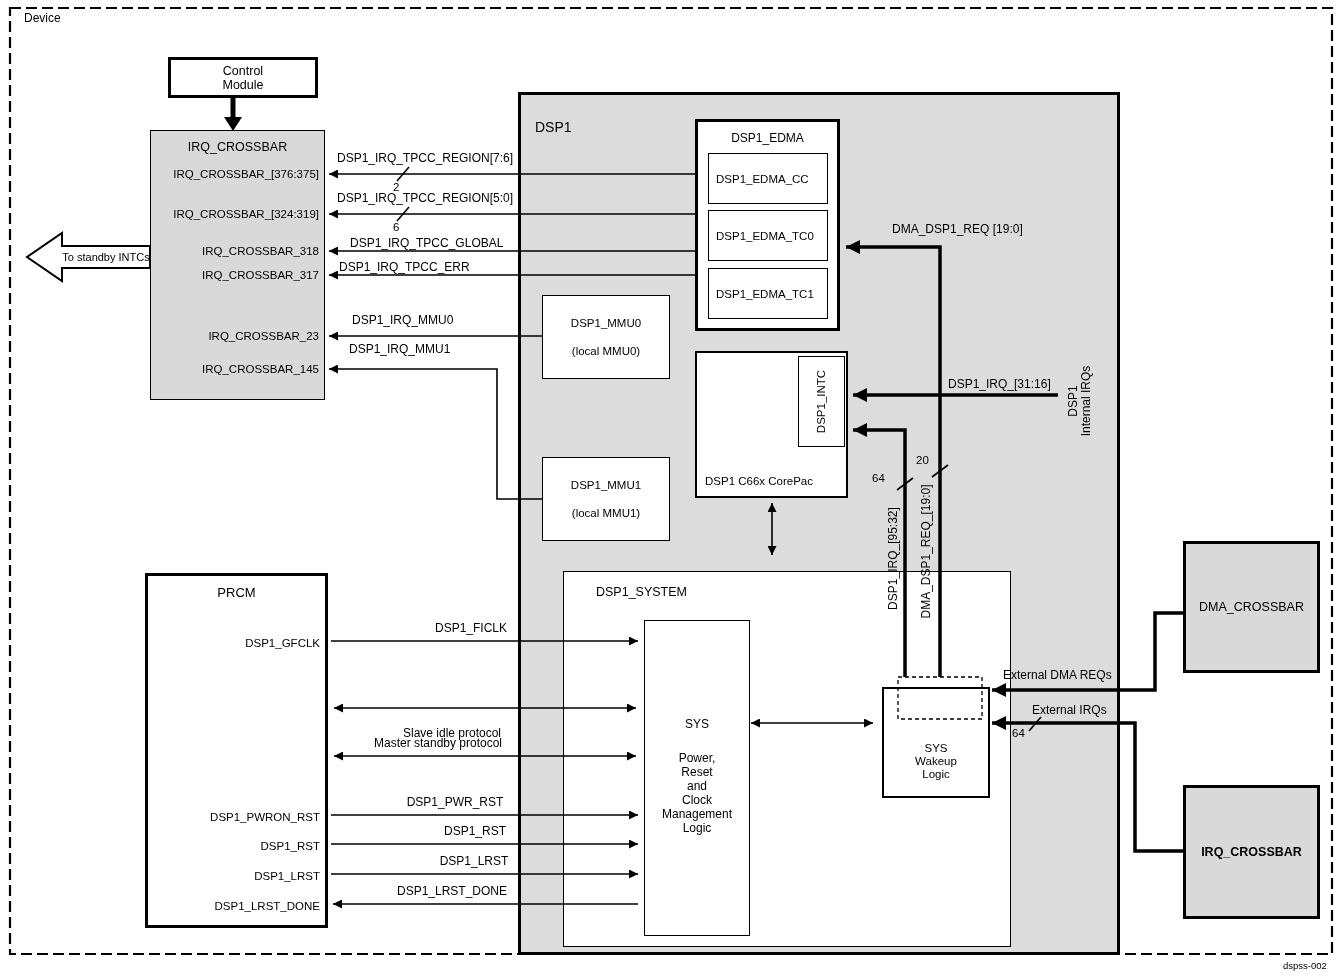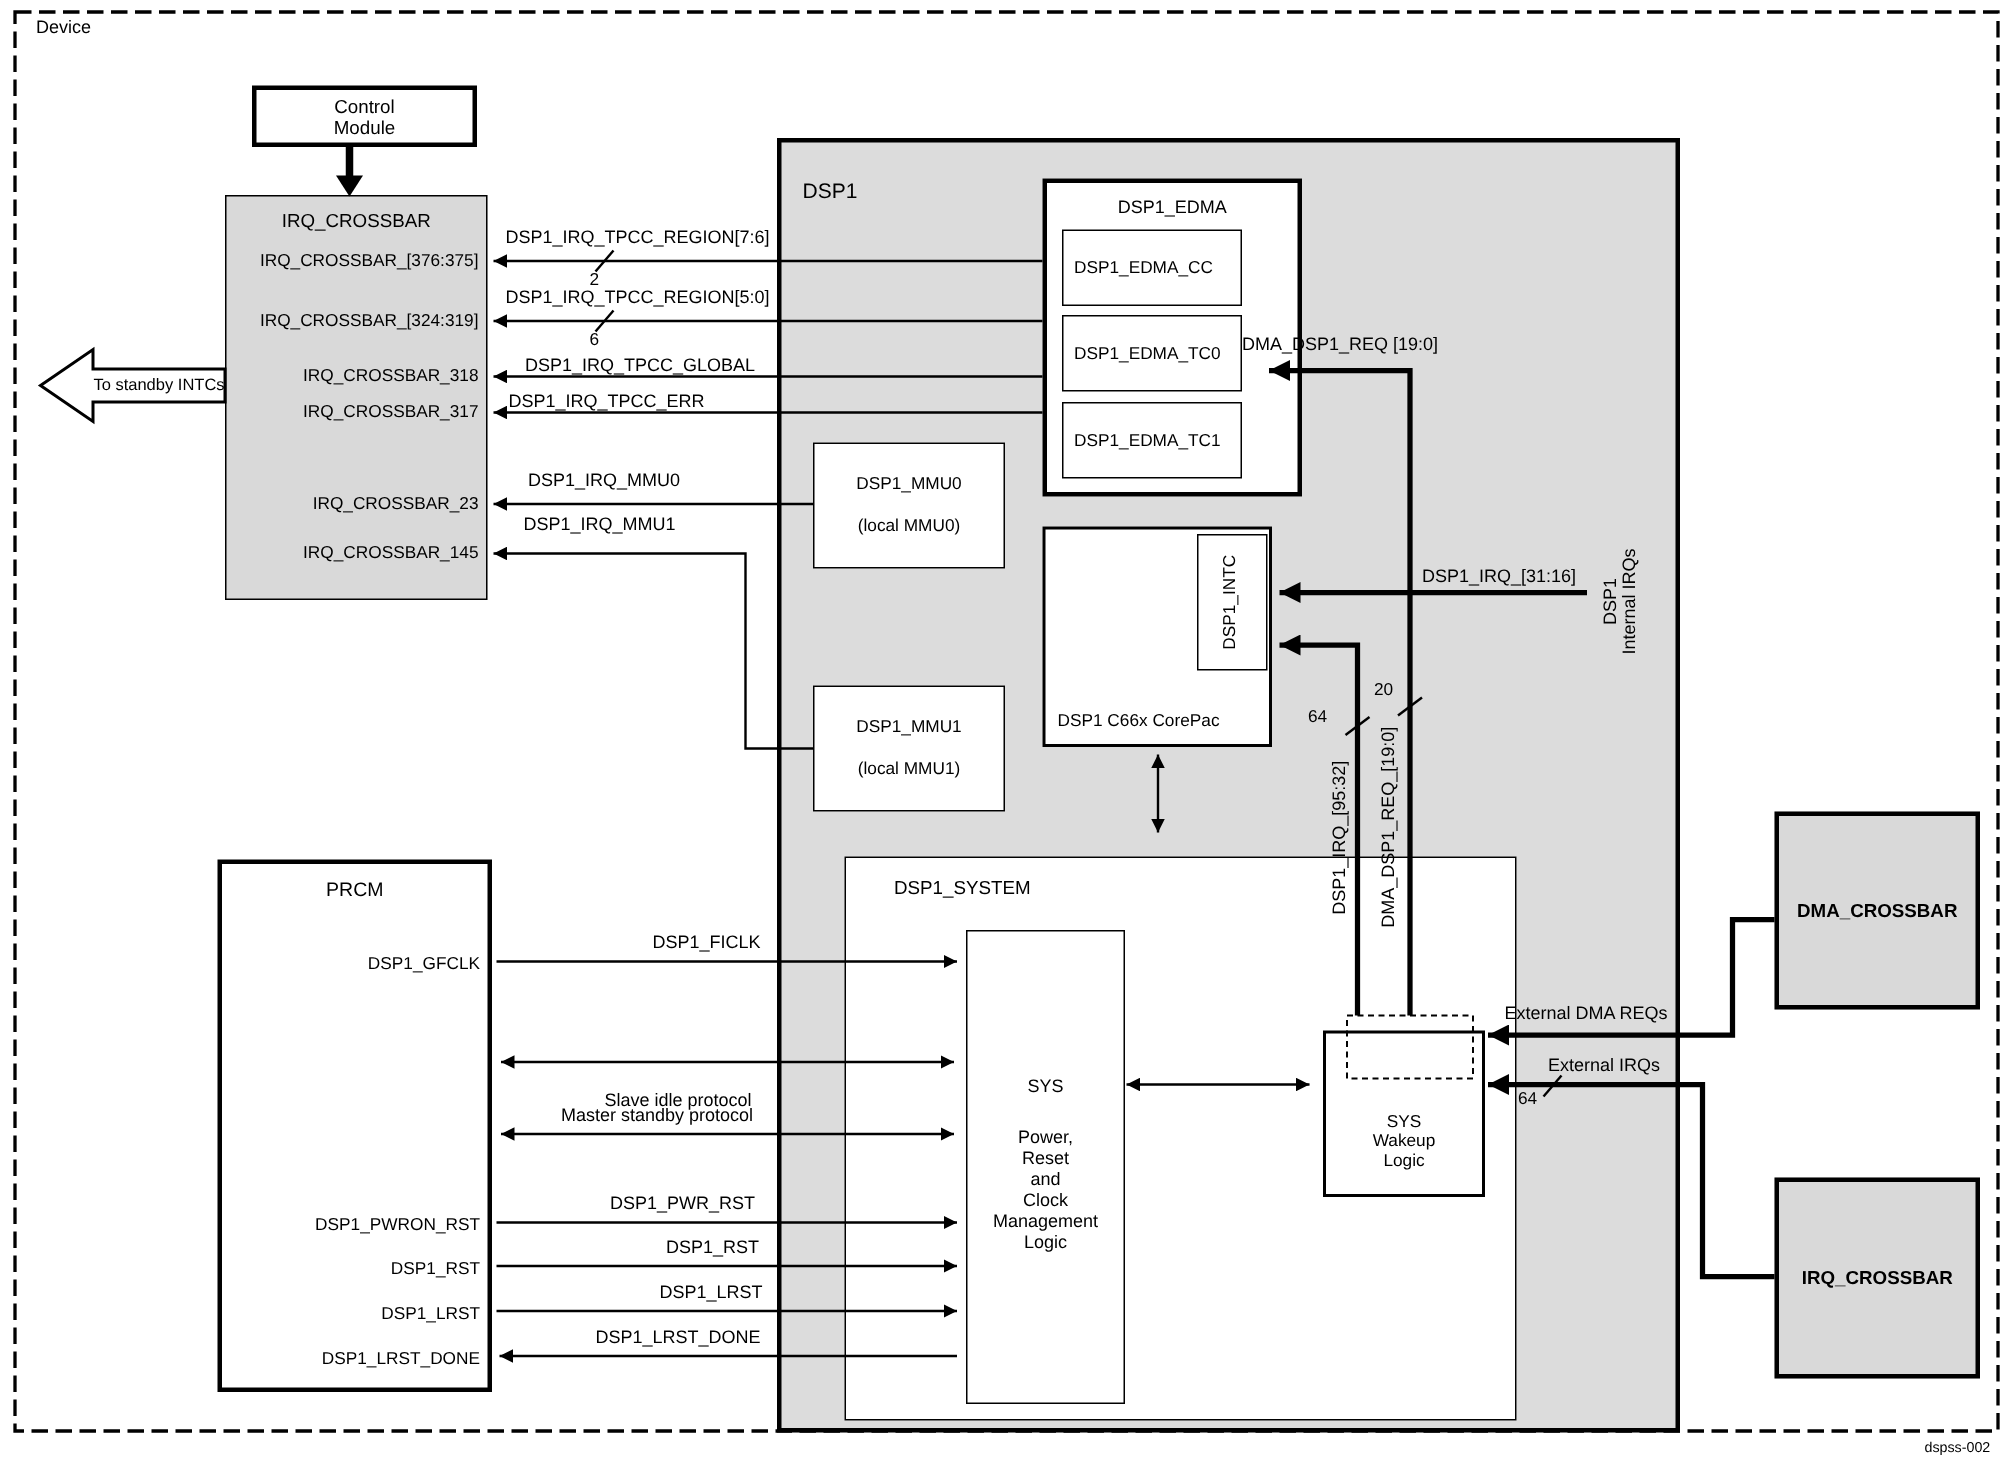--- a/index.html
+++ b/index.html
@@ -48,21 +48,21 @@
     <div class="port" style="right:5px;top:61px">DSP1_GFCLK</div>
     <div class="port" style="right:5px;top:235px">DSP1_PWRON_RST</div>
     <div class="port" style="right:5px;top:264px">DSP1_RST</div>
     <div class="port" style="right:5px;top:294px">DSP1_LRST</div>
     <div class="port" style="right:5px;top:324px">DSP1_LRST_DONE</div>
   </div>
 
   <div class="box bthick dspgray" style="left:518px;top:92px;width:602px;height:863px">
     <div class="ttl" style="left:14px;top:24px;font-size:14px">DSP1</div>
 
-    <div class="box bthick" style="left:174px;top:24px;width:173px;height:212px">
+    <div class="box bthick" style="left:174px;top:24px;width:145px;height:212px">
       <div class="abs" style="left:0;right:0;top:9px;text-align:center;font-size:12px">DSP1_EDMA</div>
       <div class="box" style="left:10px;top:31px;width:120px;height:51px;display:flex;align-items:center;padding-left:7px;font-size:11.5px">DSP1_EDMA_CC</div>
       <div class="box" style="left:10px;top:88px;width:120px;height:51px;display:flex;align-items:center;padding-left:7px;font-size:11.5px">DSP1_EDMA_TC0</div>
       <div class="box" style="left:10px;top:146px;width:120px;height:51px;display:flex;align-items:center;padding-left:7px;font-size:11.5px">DSP1_EDMA_TC1</div>
     </div>
 
     <div class="box colflex" style="left:21px;top:200px;width:128px;height:84px;justify-content:center;gap:16px;font-size:11.5px">
       <span>DSP1_MMU0</span>
       <span>(local MMU0)</span>
     </div>
@@ -93,21 +93,21 @@
       </div>
 
       <div class="box bmed" style="left:318px;top:115px;width:108px;height:111px">
         <div class="abs pre" style="left:0;right:0;top:53px;text-align:center;font-size:11.5px;line-height:13px">SYS
 Wakeup
 Logic</div>
       </div>
     </div>
   </div>
 
-  <div class="box bthick gray ctrflex" style="left:1183px;top:541px;width:137px;height:132px;font-weight:bold;font-size:12.5px">DMA_CROSSBAR</div>
+  <div class="box bthick gray ctrflex" style="left:1183px;top:541px;width:137px;height:132px;font-weight:normal;font-size:12.5px">DMA_CROSSBAR</div>
 
   <div class="box bthick gray ctrflex" style="left:1183px;top:785px;width:137px;height:134px;font-weight:bold;font-size:12.5px">IRQ_CROSSBAR</div>
 
   <svg class="wires" width="1340" height="976" viewBox="0 0 1340 976">
     <defs>
       <marker id="arw" viewBox="0 0 10 10" refX="10" refY="5" markerWidth="9" markerHeight="9" orient="auto-start-reverse" markerUnits="userSpaceOnUse">
           <path d="M0,0 L10,5 L0,10 Z" fill="#000"></path>
         </marker>
       <marker id="arwB" viewBox="0 0 10 10" refX="10" refY="5" markerWidth="14" markerHeight="14" orient="auto-start-reverse" markerUnits="userSpaceOnUse">
           <path d="M0,0 L10,5 L0,10 Z" fill="#000"></path>
@@ -166,21 +166,21 @@
   <div class="lbl sm" style="left:393px;top:180px">2</div>
 
   <div class="lbl" style="left:337px;top:191px">DSP1_IRQ_TPCC_REGION[5:0]</div>
   <div class="lbl sm" style="left:393px;top:220px">6</div>
 
   <div class="lbl" style="left:350px;top:236px">DSP1_IRQ_TPCC_GLOBAL</div>
   <div class="lbl" style="left:339px;top:260px">DSP1_IRQ_TPCC_ERR</div>
   <div class="lbl" style="left:352px;top:313px">DSP1_IRQ_MMU0</div>
   <div class="lbl" style="left:349px;top:342px">DSP1_IRQ_MMU1</div>
 
-  <div class="lbl" style="left:828px;top:222px">DMA_DSP1_REQ [19:0]</div>
+  <div class="lbl" style="left:892px;top:222px">DMA_DSP1_REQ [19:0]</div>
   <div class="lbl" style="left:948px;top:377px">DSP1_IRQ_[31:16]</div>
 
   <div class="lbl rot" style="left:1025px;top:388px;width:110px">DSP1
 Internal IRQs</div>
   <div class="lbl rot" style="left:828px;top:552px;width:130px">DSP1_IRQ_[95:32]</div>
   <div class="lbl rot" style="left:851px;top:545px;width:150px">DMA_DSP1_REQ_[19:0]</div>
   <div class="lbl sm" style="left:872px;top:471px">64</div>
   <div class="lbl sm" style="left:916px;top:453px">20</div>
 
   <div class="lbl cx" style="left:471px;top:621px">DSP1_FICLK</div>

